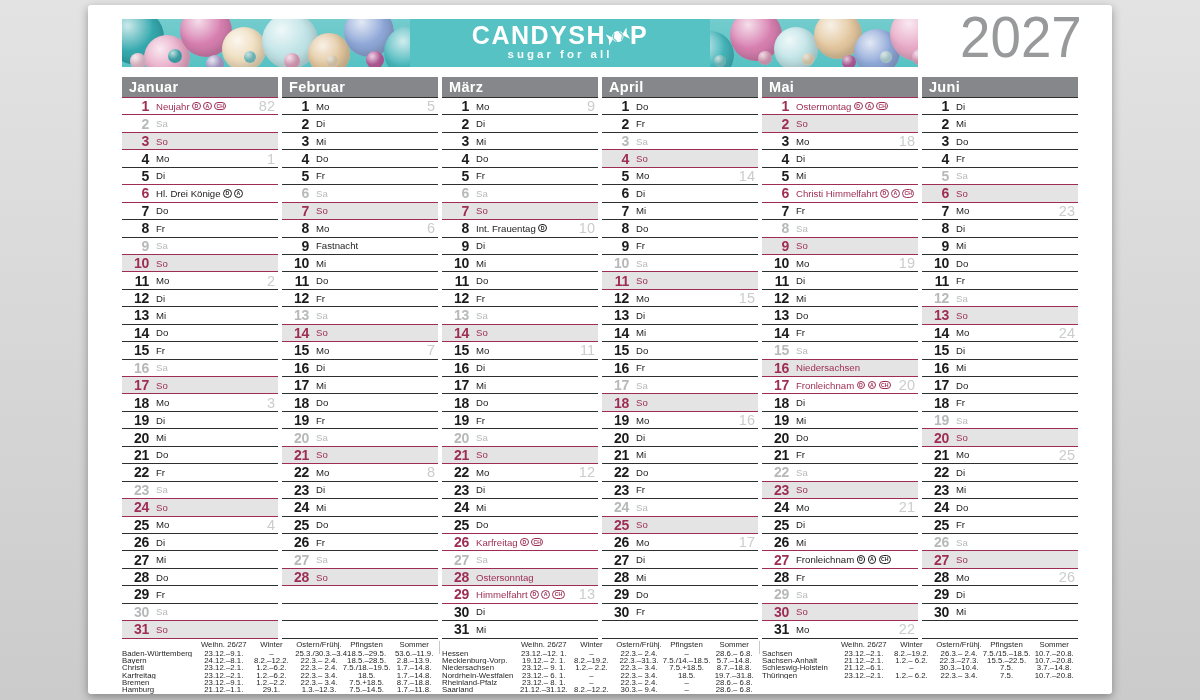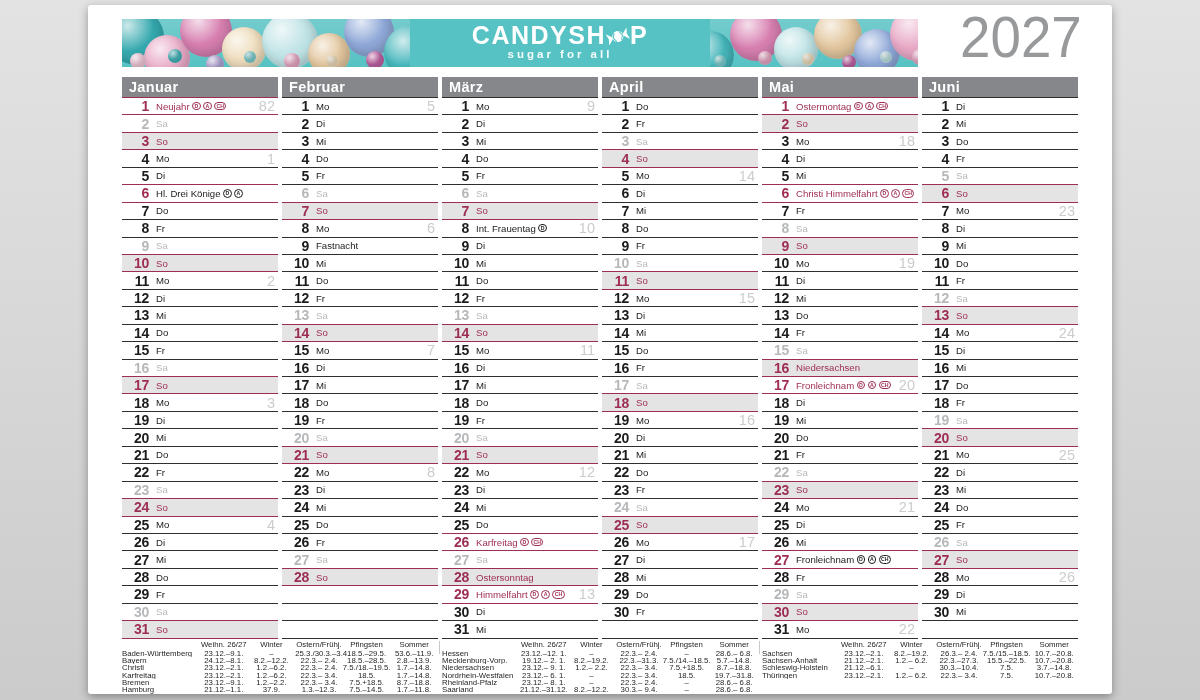--- a/index.html
+++ b/index.html
@@ -1367,21 +1367,21 @@
           <span class="sh-name">Bremen</span>
           <span class="sh-c">23.12.–9.1.</span>
           <span class="sh-c">1.2.–2.2.</span>
           <span class="sh-c">22.3.– 3.4.</span>
           <span class="sh-c">7.5.+18.5.</span>
           <span class="sh-c">8.7.–18.8.</span>
         </div>
         <div class="sh-row">
           <span class="sh-name">Hamburg</span>
           <span class="sh-c">21.12.–1.1.</span>
-          <span class="sh-c">37.9.</span>
+          <span class="sh-c">29.1.</span>
           <span class="sh-c">1.3.–12.3.</span>
           <span class="sh-c">7.5.–14.5.</span>
           <span class="sh-c">1.7.–11.8.</span>
         </div>
       </div>
       <div class="sh-group" style="left: 354px;">
         <div class="sh-head">
           <span class="sh-name"></span>
           <span class="sh-c">Weihn. 26/27</span>
           <span class="sh-c">Winter</span>

